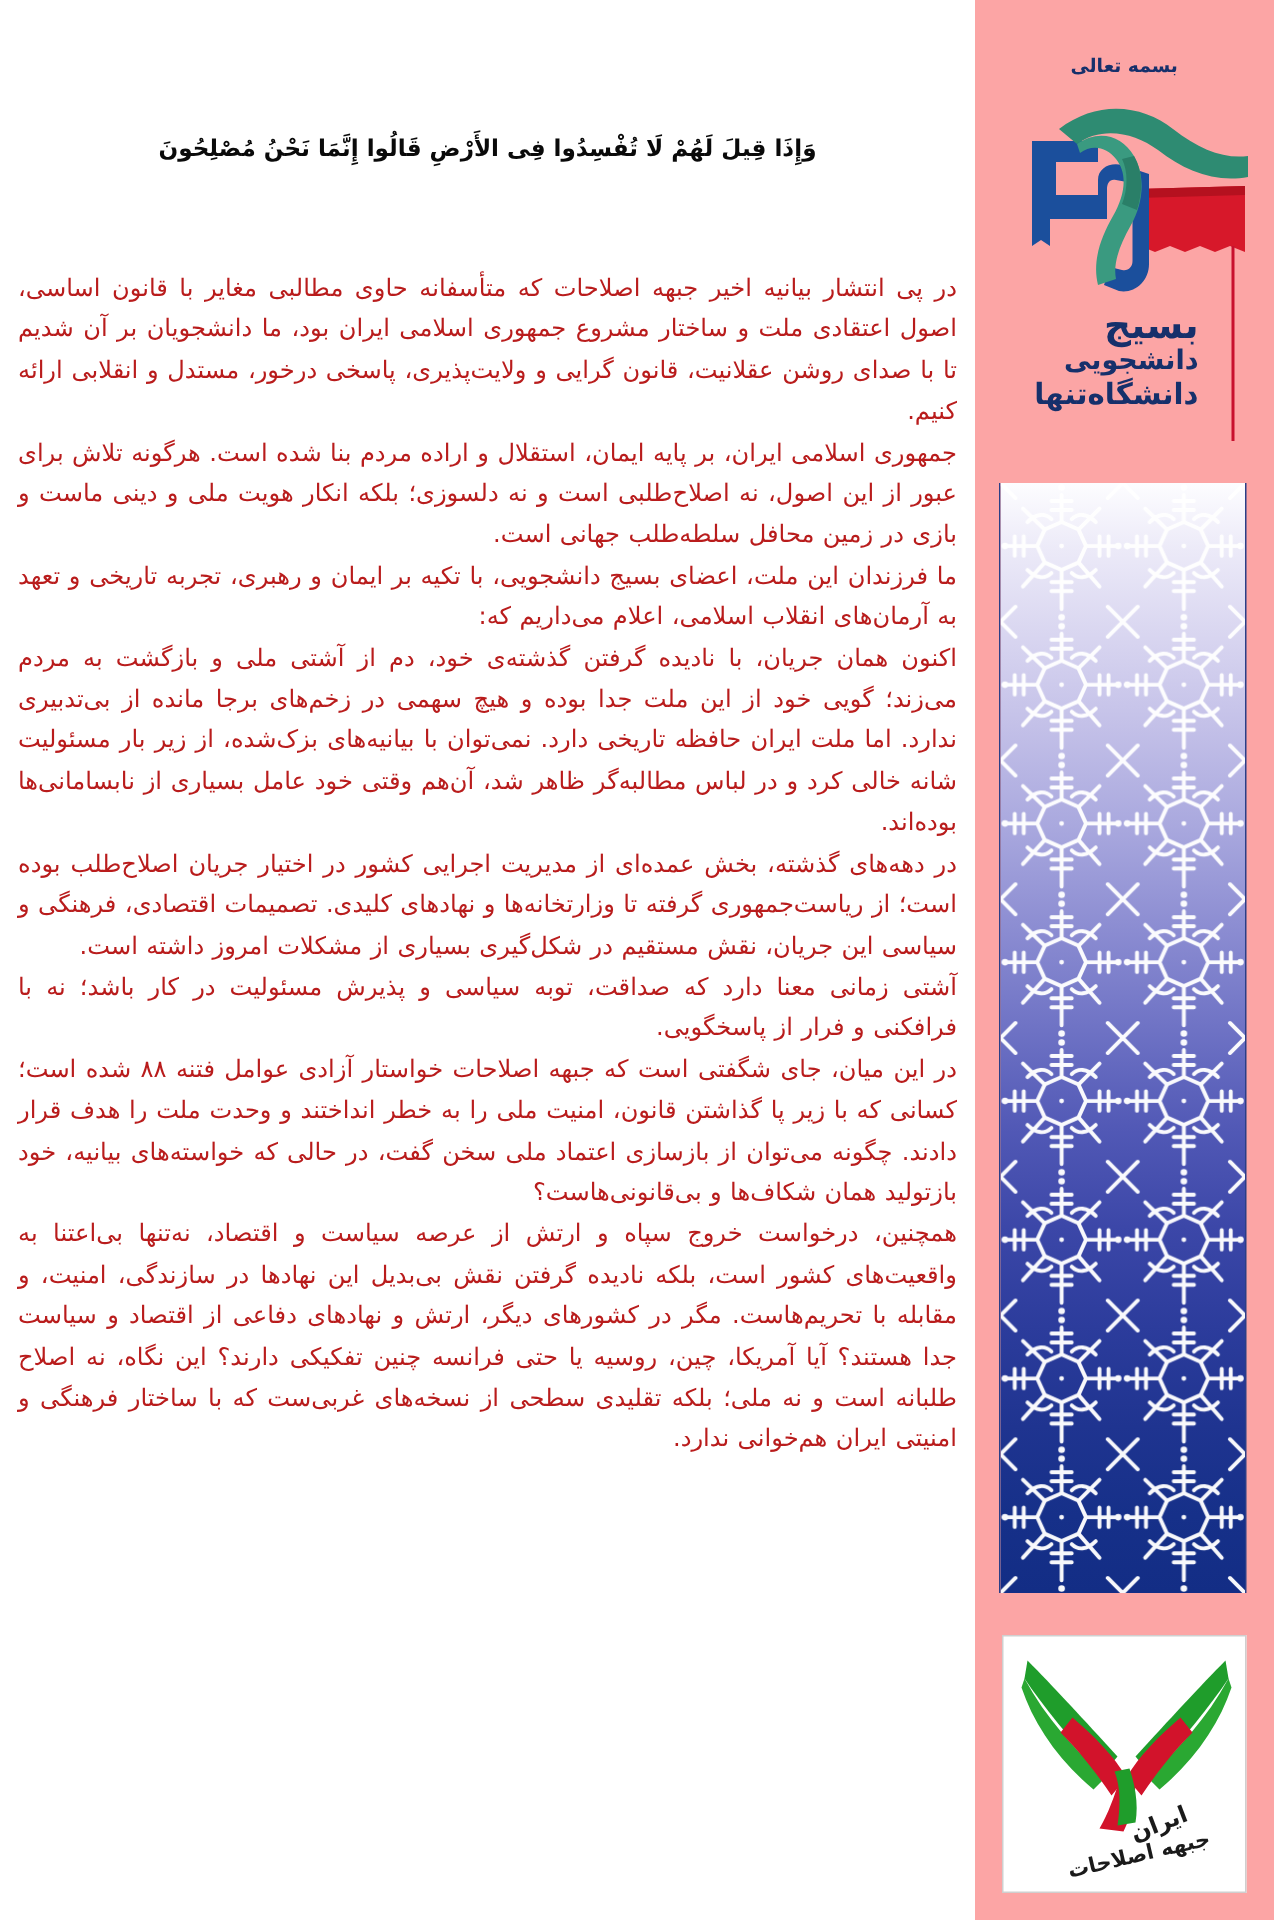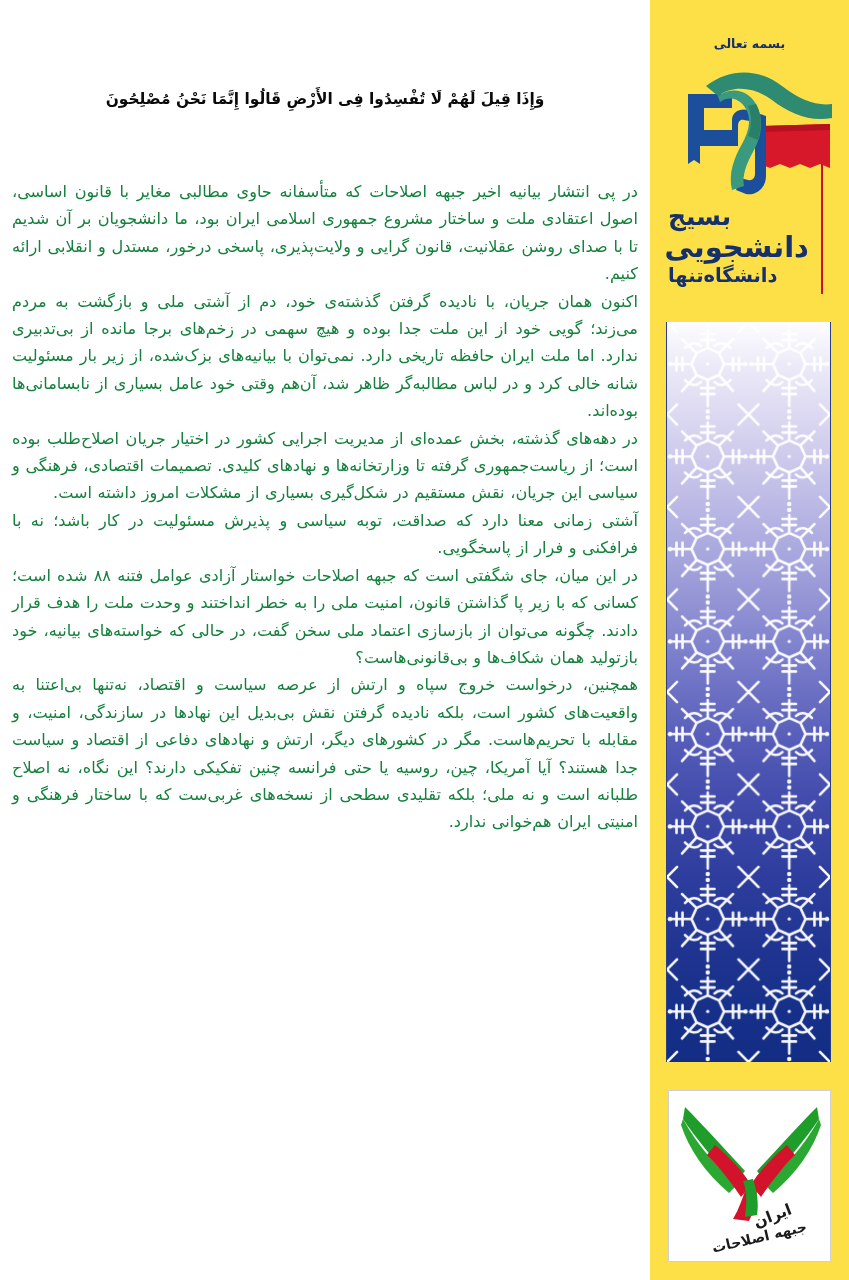--- a/index.html
+++ b/index.html
@@ -62,37 +62,37 @@
     direction: rtl;
     text-align: justify;
     text-align-last: right;
     text-justify: inter-word;
   }
   .para {
     font-size: 16.1px;
     line-height: 27.4px;
     font-weight: 400;
     margin: 0 0 0 0;
-    color: #15803d;
+    color: #b91c1c;
     text-align: justify;
     text-align-last: right;
     word-spacing: 0.5px;
   }
   .para.q-end {
     text-align-last: right;
   }
 
   
   #sidebar {
     position: absolute;
     top: 0;
     right: 0;
     width: 199px;
     height: 1280px;
-    background: #fde047;
+    background: #fca5a5;
   }
 
   
   #top-logo-box {
     position: absolute;
     top: 14px;
     right: 12px;
     width: 175px;
     height: 295px;
   }
@@ -119,28 +119,28 @@
     top: 150px;
     right: 14px;
     width: 2.5px;
     height: 130px;
     background: #c8102e;
   }
   #logo-words {
     position: absolute;
     top: 188px;
     left: 6px;
-    right: 28px;
-    text-align: left;
+    right: 38px;
+    text-align: right;
     color: #16306b;
     font-weight: 700;
     line-height: 1.16;
   }
   #logo-words .w1 { font-size: 25px; letter-spacing: 1px; }
-  #logo-words .w2 { font-size: 29px; }
+  #logo-words .w2 { font-size: 18px; }
   #logo-words .w3 { font-size: 19.5px; }
 
   
   #ornament-strip {
     position: absolute;
     top: 322px;
     right: 18px;
     width: 163px;
     height: 740px;
     overflow: hidden;
@@ -219,20 +219,22 @@
 <body>
 
 <div id="main-column">
 
   <div id="verse-block">
     <div class="verse-line-ar">وَإِذَا قِيلَ لَهُمْ لَا تُفْسِدُوا فِى الأَرْضِ قَالُوا إِنَّمَا نَحْنُ مُصْلِحُونَ</div>
   </div>
 
   <div id="body-text">
     <p class="para">در پی انتشار بیانیه اخیر جبهه اصلاحات که متأسفانه حاوی مطالبی مغایر با قانون اساسی، اصول اعتقادی ملت و ساختار مشروع جمهوری اسلامی ایران بود، ما دانشجویان بر آن شدیم تا با صدای روشن عقلانیت، قانون گرایی و ولایت‌پذیری، پاسخی درخور، مستدل و انقلابی ارائه کنیم.</p>
+    <p class="para">جمهوری اسلامی ایران، بر پایه ایمان، استقلال و اراده مردم بنا شده است. هرگونه تلاش برای عبور از این اصول، نه اصلاح‌طلبی است و نه دلسوزی؛ بلکه انکار هویت ملی و دینی ماست و بازی در زمین محافل سلطه‌طلب جهانی است.</p>
+    <p class="para">ما فرزندان این ملت، اعضای بسیج دانشجویی، با تکیه بر ایمان و رهبری، تجربه تاریخی و تعهد به آرمان‌های انقلاب اسلامی، اعلام می‌داریم که:</p>
     <p class="para">اکنون همان جریان، با نادیده گرفتن گذشته‌ی خود، دم از آشتی ملی و بازگشت به مردم می‌زند؛ گویی خود از این ملت جدا بوده و هیچ سهمی در زخم‌های برجا مانده از بی‌تدبیری ندارد. اما ملت ایران حافظه تاریخی دارد. نمی‌توان با بیانیه‌های بزک‌شده، از زیر بار مسئولیت شانه خالی کرد و در لباس مطالبه‌گر ظاهر شد، آن‌هم وقتی خود عامل بسیاری از نابسامانی‌ها بوده‌اند.</p>
     <p class="para">در دهه‌های گذشته، بخش عمده‌ای از مدیریت اجرایی کشور در اختیار جریان اصلاح‌طلب بوده است؛ از ریاست‌جمهوری گرفته تا وزارتخانه‌ها و نهادهای کلیدی. تصمیمات اقتصادی، فرهنگی و سیاسی این جریان، نقش مستقیم در شکل‌گیری بسیاری از مشکلات امروز داشته است.</p>
     <p class="para">آشتی زمانی معنا دارد که صداقت، توبه سیاسی و پذیرش مسئولیت در کار باشد؛ نه با فرافکنی و فرار از پاسخگویی.</p>
     <p class="para">در این میان، جای شگفتی است که جبهه اصلاحات خواستار آزادی عوامل فتنه ۸۸ شده است؛ کسانی که با زیر پا گذاشتن قانون، امنیت ملی را به خطر انداختند و وحدت ملت را هدف قرار دادند. چگونه می‌توان از بازسازی اعتماد ملی سخن گفت، در حالی که خواسته‌های بیانیه، خود بازتولید همان شکاف‌ها و بی‌قانونی‌هاست؟</p>
     <p class="para">همچنین، درخواست خروج سپاه و ارتش از عرصه سیاست و اقتصاد، نه‌تنها بی‌اعتنا به واقعیت‌های کشور است، بلکه نادیده گرفتن نقش بی‌بدیل این نهادها در سازندگی، امنیت، و مقابله با تحریم‌هاست. مگر در کشورهای دیگر، ارتش و نهادهای دفاعی از اقتصاد و سیاست جدا هستند؟ آیا آمریکا، چین، روسیه یا حتی فرانسه چنین تفکیکی دارند؟ این نگاه، نه اصلاح طلبانه است و نه ملی؛ بلکه تقلیدی سطحی از نسخه‌های غربی‌ست که با ساختار فرهنگی و امنیتی ایران هم‌خوانی ندارد.</p>
   </div>
 
 </div>
 
 <div id="sidebar">

